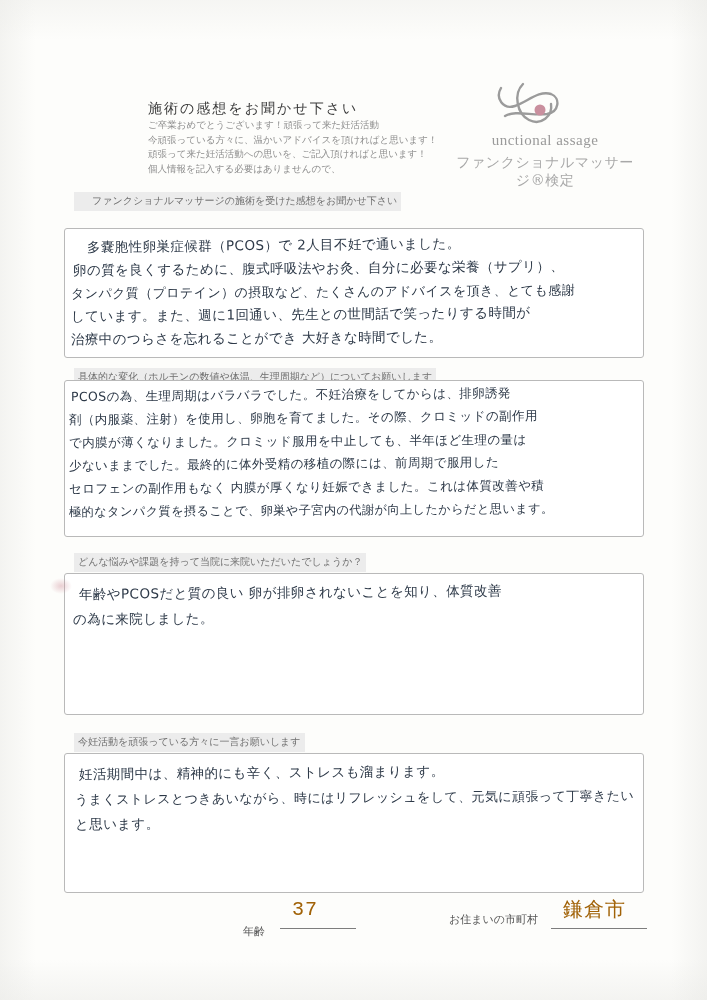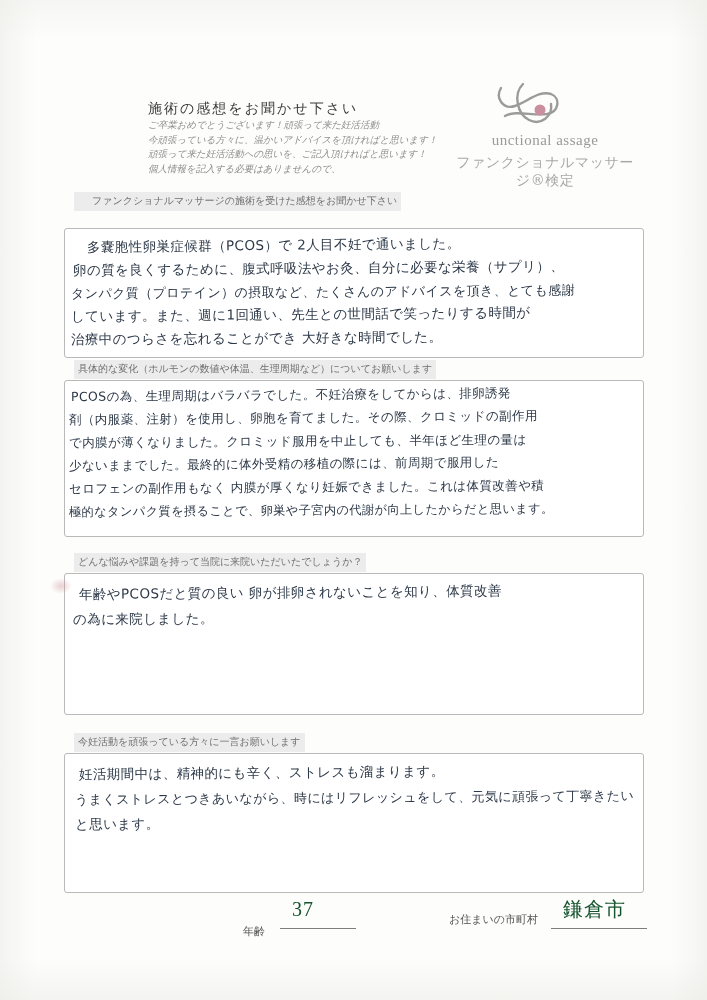--- a/index.html
+++ b/index.html
@@ -50,21 +50,20 @@
   }
   .lead {
     position: absolute;
     left: 148px;
     top: 40px;
     width: 340px;
     font-size: 9.5px;
     line-height: 14.5px;
     color: #8d8d8d;
     font-family: "DejaVu Sans", sans-serif;
-    font-style: italic;
   }
   .lead div { white-space: nowrap; }
 
   
   .logo {
     position: absolute;
     left: 455px;
     top: 0px;
     width: 180px;
     height: 110px;
@@ -135,22 +134,22 @@
   }
   .f-label {
     position: absolute;
     font-size: 11px;
     color: #555;
     font-family: "DejaVu Sans", sans-serif;
   }
   .f-val {
     position: absolute;
     font-size: 20px;
-    color: #14532d;
-    font-family: Liberation Serif, serif;
+    color: #a16207;
+    font-family: Liberation Mono, monospace;
     letter-spacing: 1px;
   }
   .f-rule {
     position: absolute;
     border-bottom: 1px solid #7d7d7d;
   }
   .smudge {
     position: absolute;
     left: 50px;
     top: 578px;
@@ -189,21 +188,21 @@
   <div class="box" style="left:64px; top:228px; width:578px; height:128px;">
     <div style="position:relative; width:100%; height:100%;">
       <div class="hw-line" style="top:10px; padding-left:22px; transform: rotate(-0.6deg);">多嚢胞性卵巣症候群（PCOS）で 2人目不妊で通いました。</div>
       <div class="hw-line" style="top:33px; padding-left:8px; transform: rotate(-0.5deg);">卵の質を良くするために、腹式呼吸法やお灸、自分に必要な栄養（サプリ）、</div>
       <div class="hw-line" style="top:56px; padding-left:6px; font-size:13px; transform: rotate(-0.4deg);">タンパク質（プロテイン）の摂取など、たくさんのアドバイスを頂き、とても感謝</div>
       <div class="hw-line" style="top:79px; padding-left:6px; transform: rotate(-0.5deg);">しています。また、週に1回通い、先生との世間話で笑ったりする時間が</div>
       <div class="hw-line" style="top:102px; padding-left:6px; transform: rotate(-0.4deg);">治療中のつらさを忘れることができ 大好きな時間でした。</div>
     </div>
   </div>
 
-  <div class="q-label" style="left:74px; top:360px;">具体的な変化（ホルモンの数値や体温、生理周期など）についてお願いします</div>
+  <div class="q-label" style="left:74px; top:368px;">具体的な変化（ホルモンの数値や体温、生理周期など）についてお願いします</div>
   <div class="box" style="left:64px; top:380px; width:578px; height:155px;">
     <div style="position:relative; width:100%; height:100%;">
       <div class="hw-line" style="top:8px;  padding-left:6px; font-size:12.5px; transform: rotate(-0.5deg);">PCOSの為、生理周期はバラバラでした。不妊治療をしてからは、排卵誘発</div>
       <div class="hw-line" style="top:31px; padding-left:4px; font-size:12.5px; transform: rotate(-0.5deg);">剤（内服薬、注射）を使用し、卵胞を育てました。その際、クロミッドの副作用</div>
       <div class="hw-line" style="top:54px; padding-left:4px; font-size:12.5px; transform: rotate(-0.4deg);">で内膜が薄くなりました。クロミッド服用を中止しても、半年ほど生理の量は</div>
       <div class="hw-line" style="top:77px; padding-left:4px; font-size:12.5px; transform: rotate(-0.5deg);">少ないままでした。最終的に体外受精の移植の際には、前周期で服用した</div>
       <div class="hw-line" style="top:100px; padding-left:4px; font-size:12.5px; transform: rotate(-0.4deg);">セロフェンの副作用もなく 内膜が厚くなり妊娠できました。これは体質改善や積</div>
       <div class="hw-line" style="top:123px; padding-left:4px; font-size:12.2px; transform: rotate(-0.4deg);">極的なタンパク質を摂ることで、卵巣や子宮内の代謝が向上したからだと思います。</div>
     </div>
   </div>

